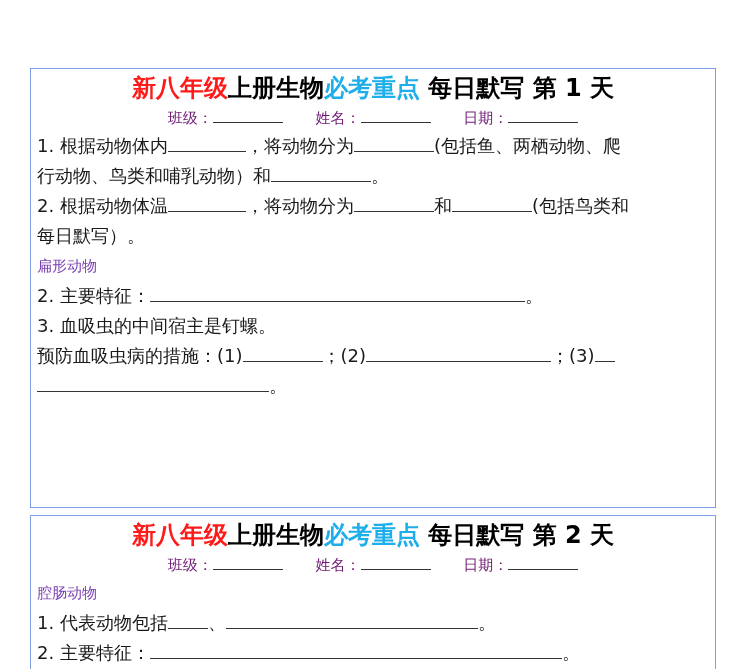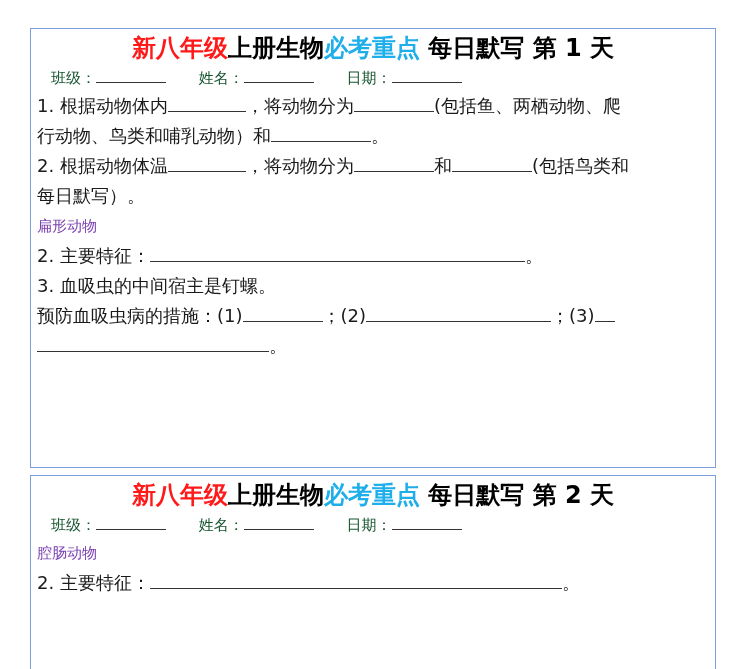--- a/index.html
+++ b/index.html
@@ -7,33 +7,34 @@
     width: 745px; height: 669px; overflow: hidden; position: relative;
     font-family: "DejaVu Sans", "Liberation Sans", sans-serif;
     color: #1a1a1a;
   }
   .card {
     position: absolute; left: 30px; width: 686px;
     border: 1.5px solid #7d9fe0;
     box-sizing: border-box;
     padding: 0 6px;
     background: #fff;
+    margin-top: 40px;
   }
   #card1 { top: 28px; height: 440px; }
   #card2 { top: 475px; height: 200px; border-bottom: none; }
   .title {
     text-align: center; font-weight: bold; font-size: 24px;
     line-height: 34px; margin-top: 2px; letter-spacing: 0;
     white-space: nowrap;
   }
   .t-red { color: #ff1a1a; }
   .t-black { color: #000; }
   .t-blue { color: #1eaeea; }
   .info {
-    text-align: left; font-size: 15px; line-height: 26px; color: #14532d;
+    text-align: center; font-size: 15px; line-height: 26px; color: #701a75;
     white-space: nowrap;
   }
   .info .field { margin: 0 14px; }
   .blank {
     display: inline-block; border-bottom: 1px solid #333;
     height: 14px; vertical-align: baseline;
   }
   .line {
     font-size: 18px; line-height: 30px; white-space: nowrap; color: #1a1a1a;
   }
@@ -89,15 +90,18 @@
   </div>
   <div class="info">
     <span class="field"><span>班级：</span><span class="blank" style="width:70px"></span></span>
     <span class="field"><span>姓名：</span><span class="blank" style="width:70px"></span></span>
     <span class="field"><span>日期：</span><span class="blank" style="width:70px"></span></span>
   </div>
 
   <div class="section">腔肠动物</div>
 
   <div class="line">
+    <span>1. 代表动物包括</span><span class="blank" style="width:40px"></span><span>、</span><span class="blank" style="width:252px"></span><span>。</span>
+  </div>
+  <div class="line">
     <span>2. 主要特征：</span><span class="blank" style="width:412px"></span><span>。</span>
   </div>
 </div>
 
 </body></html>

